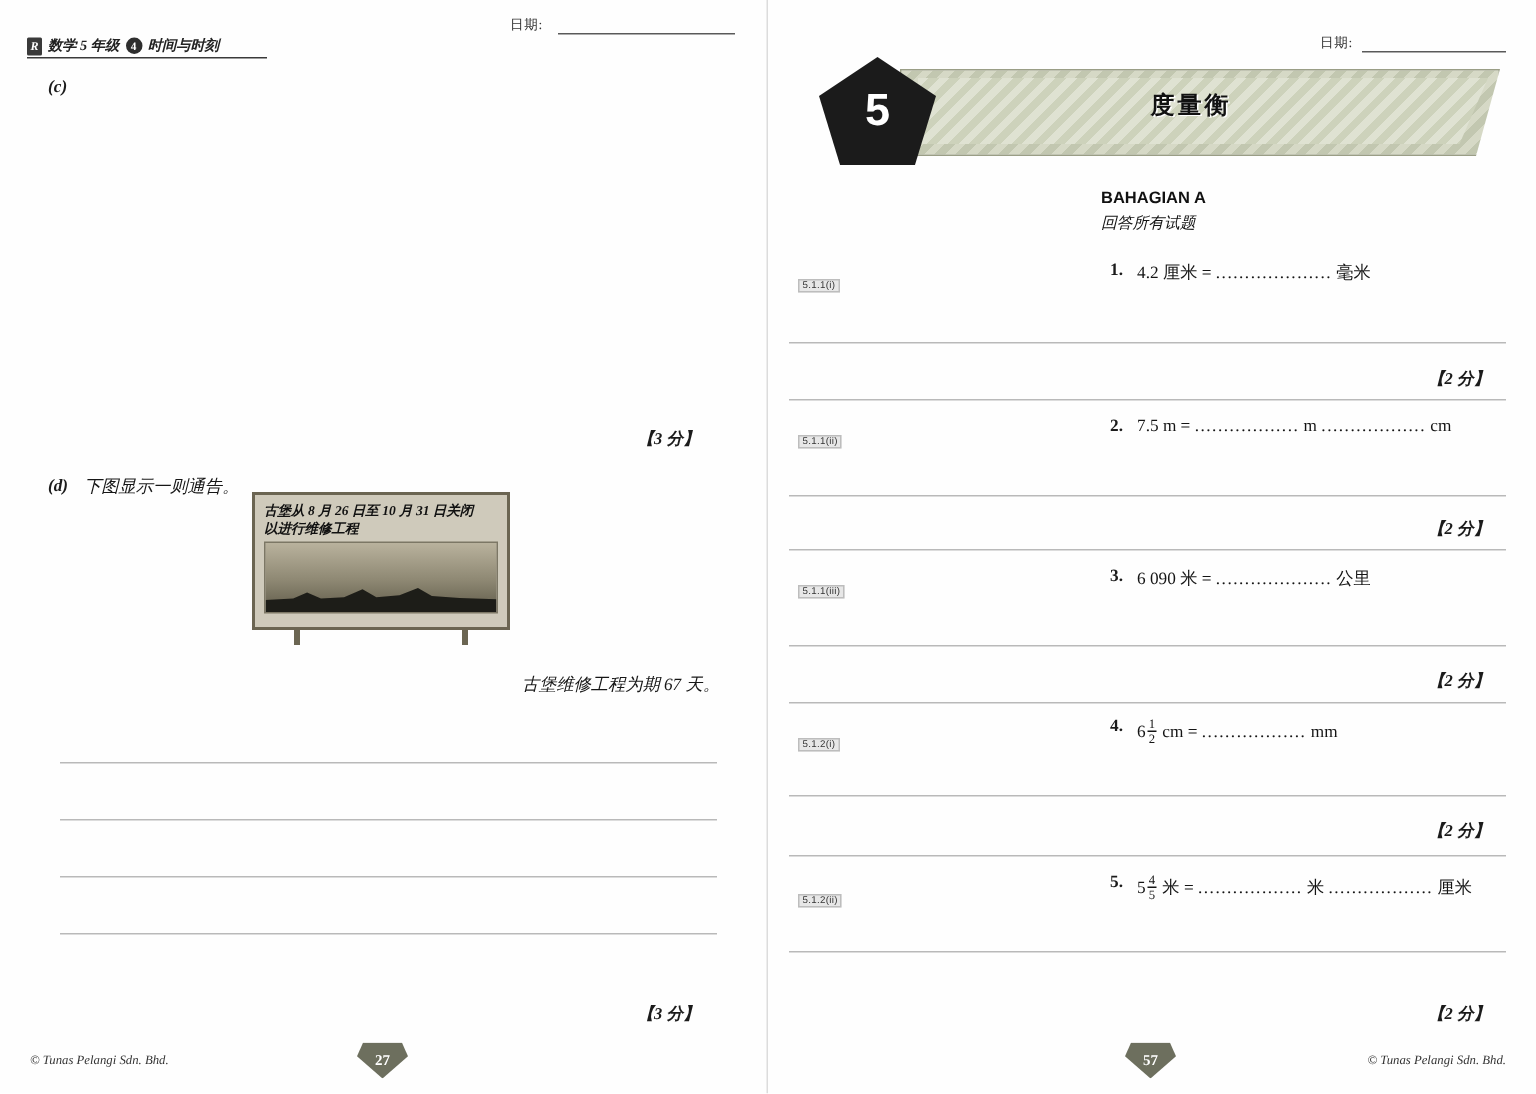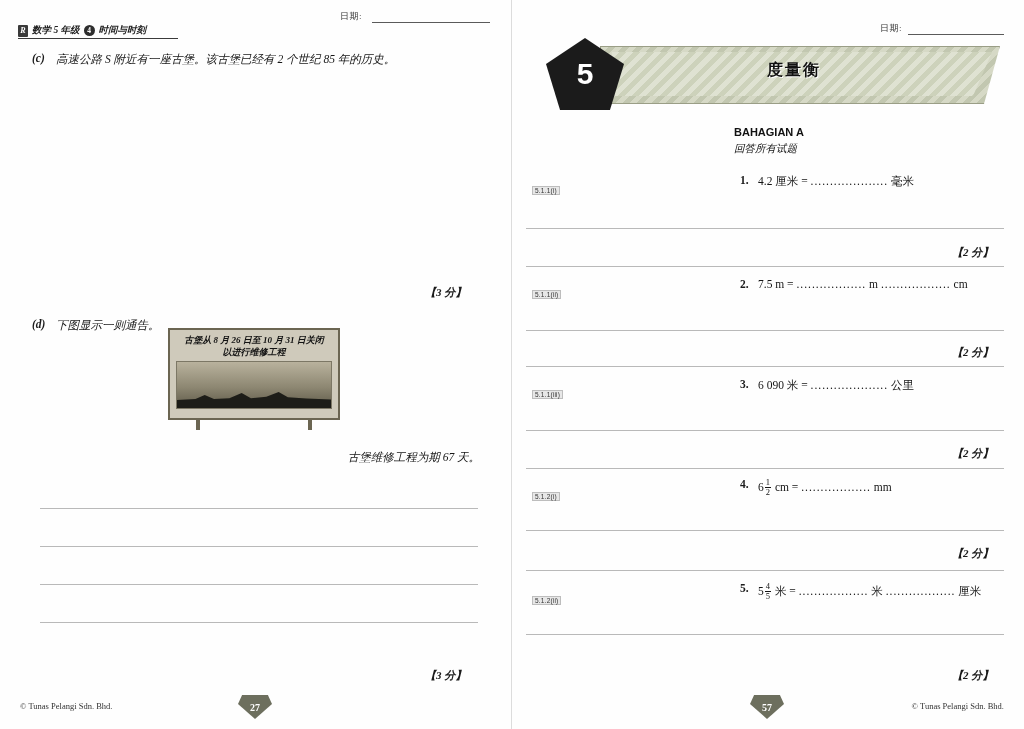--- a/index.html
+++ b/index.html
@@ -105,20 +105,21 @@
   }
   .answer-rule {
     position: absolute;
     border-bottom: 1px solid #b9b9b9;
     height: 0;
   }
   .footer-copy {
     position: absolute;
     bottom: 18px;
     font-size: 8.5px;
+    font-style: italic;
     color: #333;
   }
   .page-num {
     position: absolute;
     bottom: 10px;
     width: 34px;
     height: 24px;
     background: #6d6f5e;
     color: #fff;
     font-size: 10px;
@@ -137,21 +138,21 @@
     width: 172px;
     height: 92px;
     background: #cfcabb;
     border: 2px solid #6b6552;
     box-shadow: 1px 1px 0 #8e8straight;
     box-sizing: border-box;
     padding: 4px 6px;
   }
   .notice-text {
     font-size: 9px;
-    text-align: center;
+    text-align: left;
     font-style: italic;
     font-weight: bold;
     line-height: 1.35;
     color: #111;
   }
   .notice-photo {
     margin-top: 3px;
     height: 46px;
     background: linear-gradient(#b9b29d, #8d8772 55%, #5f5a49);
     position: relative;
@@ -297,21 +298,20 @@
   <div class="running-head">
     <span class="rh-badge">R</span>
     <span>数学 5 年级</span>
     <span class="rh-circle">4</span>
     <span>时间与时刻</span>
   </div>
   <div class="rh-rule"></div>
 
   <div class="q-label" style="left:32px; top:52px;">(c)</div>
   <div class="q-block" style="left:56px; top:50px; width:420px;">
-    <div>高速公路 S 附近有一座古堡。该古堡已经有 2 个世纪 85 年的历史。</div>
   </div>
 
   <div class="marks" style="left:425px; top:285px;">【3 分】</div>
 
   <div class="q-label" style="left:32px; top:318px;">(d)</div>
   <div class="q-block" style="left:56px; top:316px; width:420px;">
     <div>下图显示一则通告。</div>
   </div>
 
   <div class="notice">

